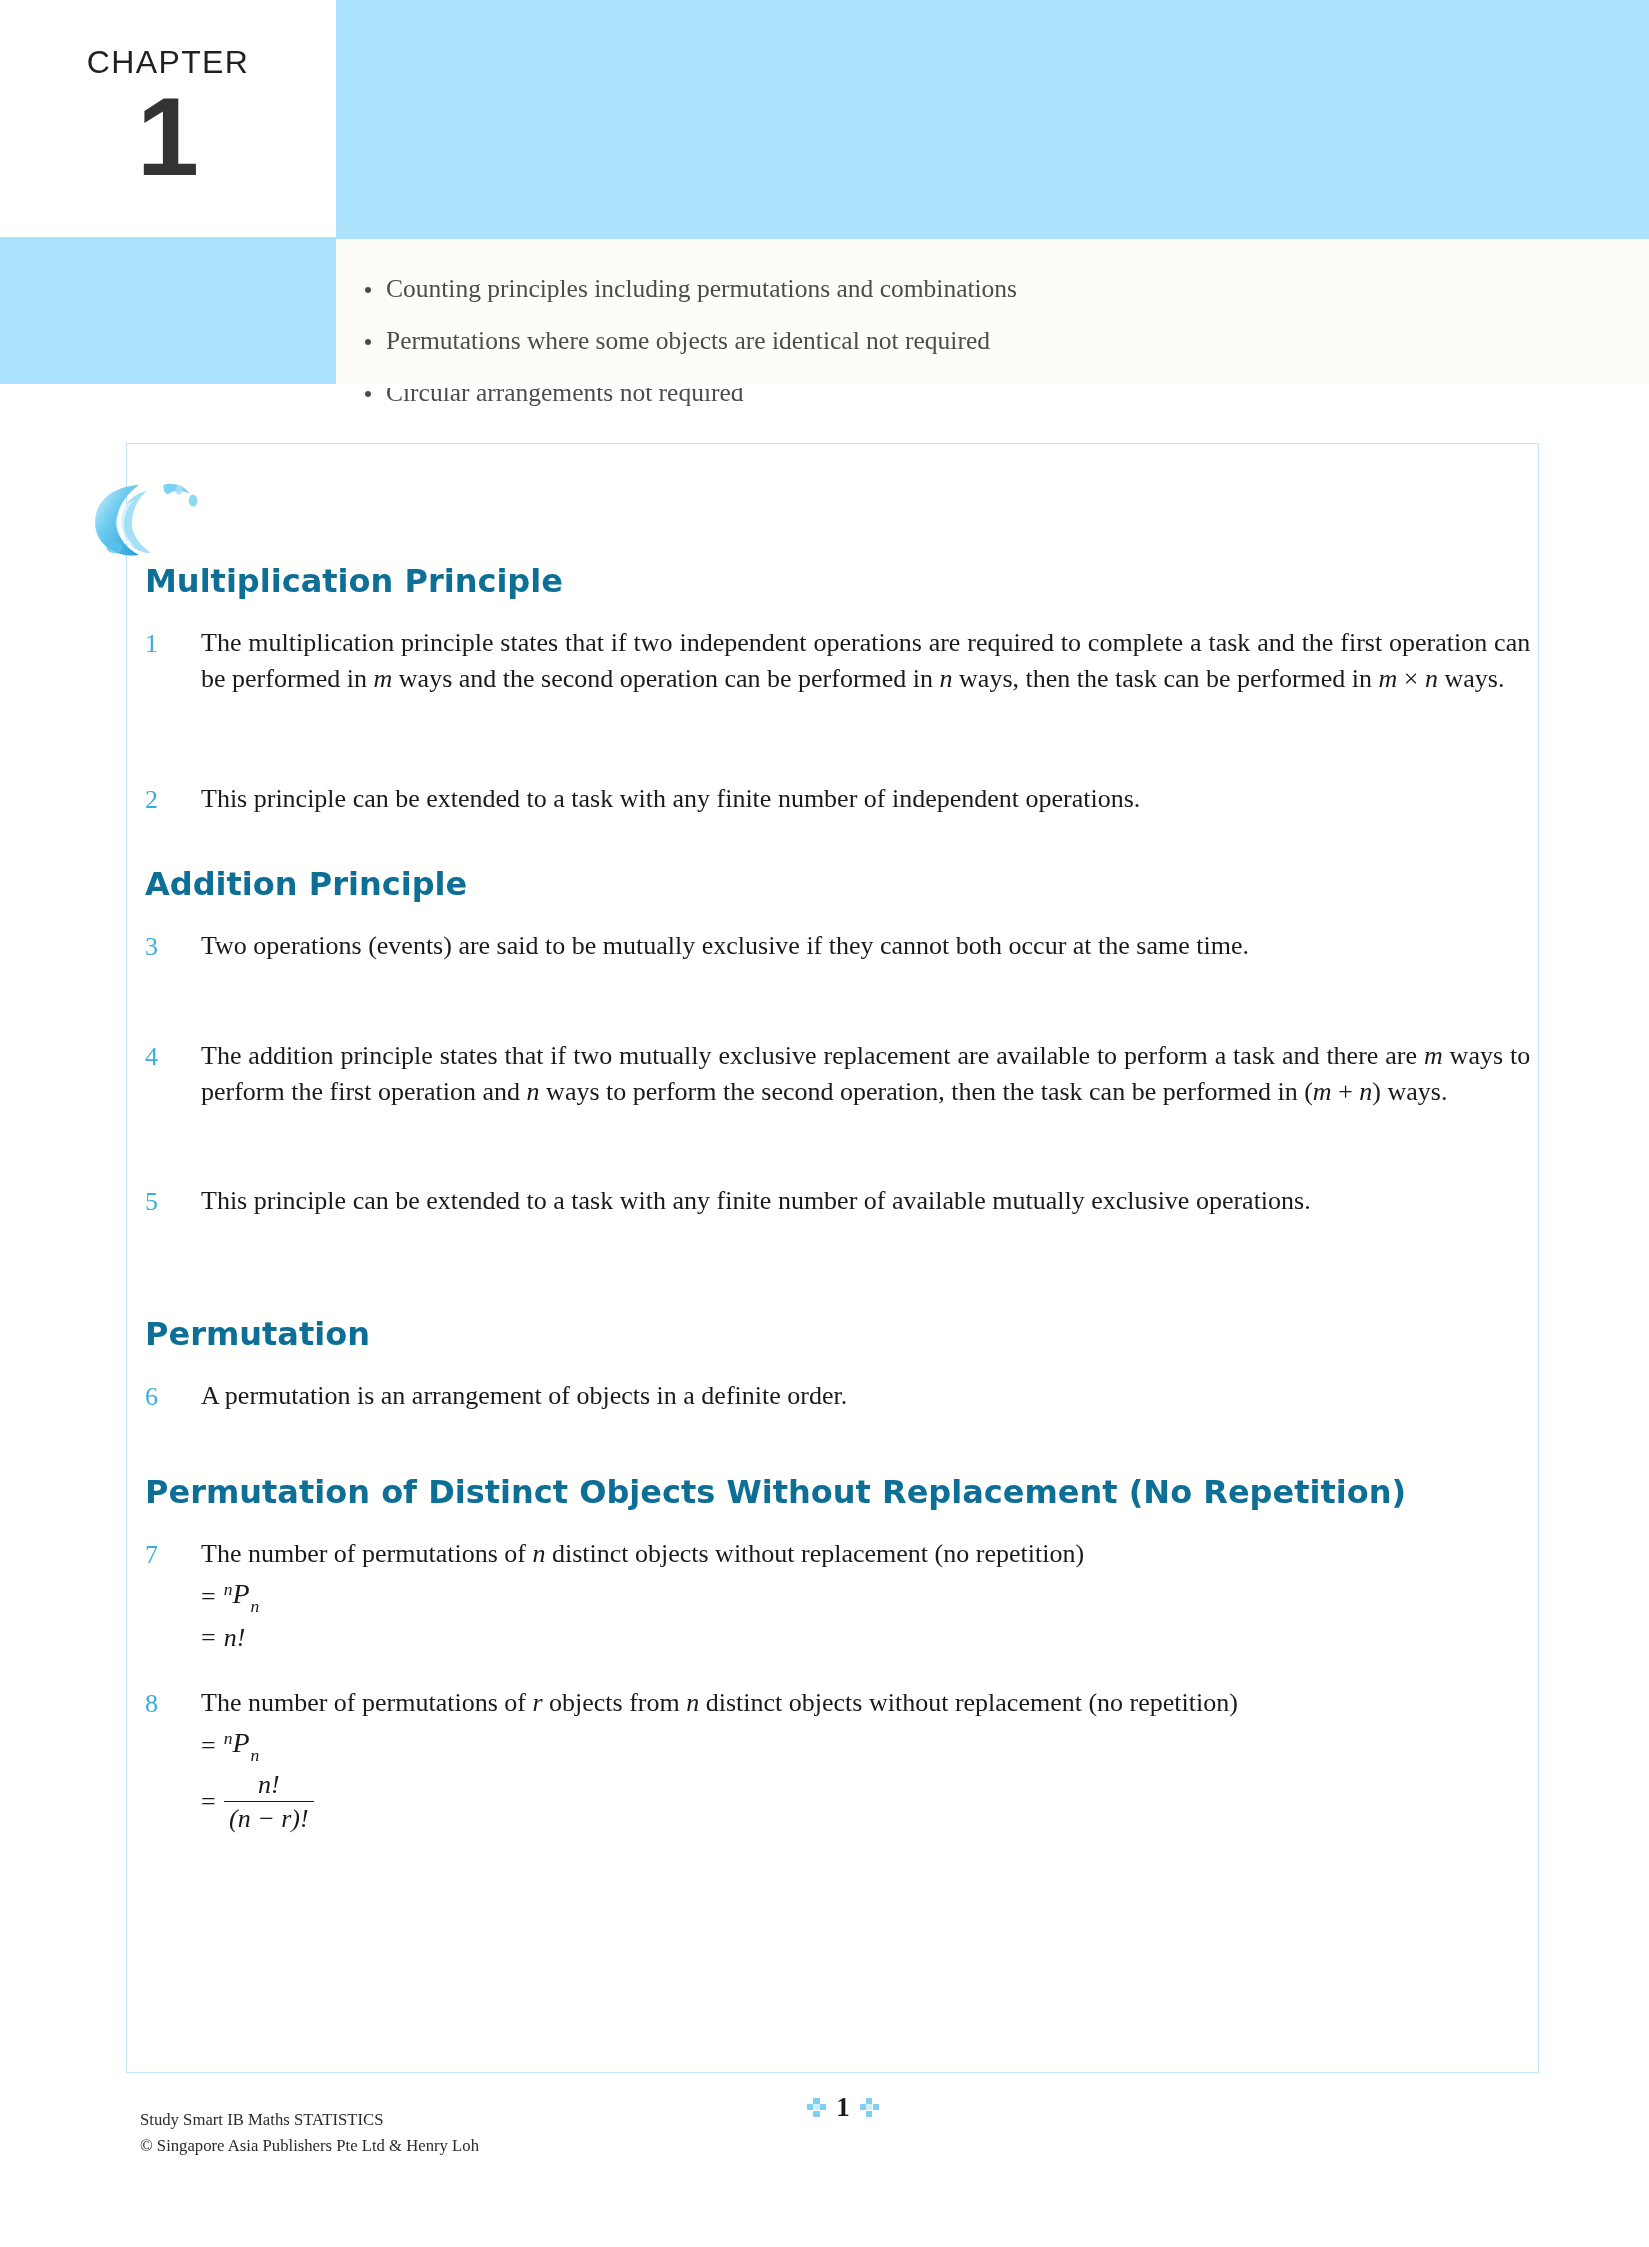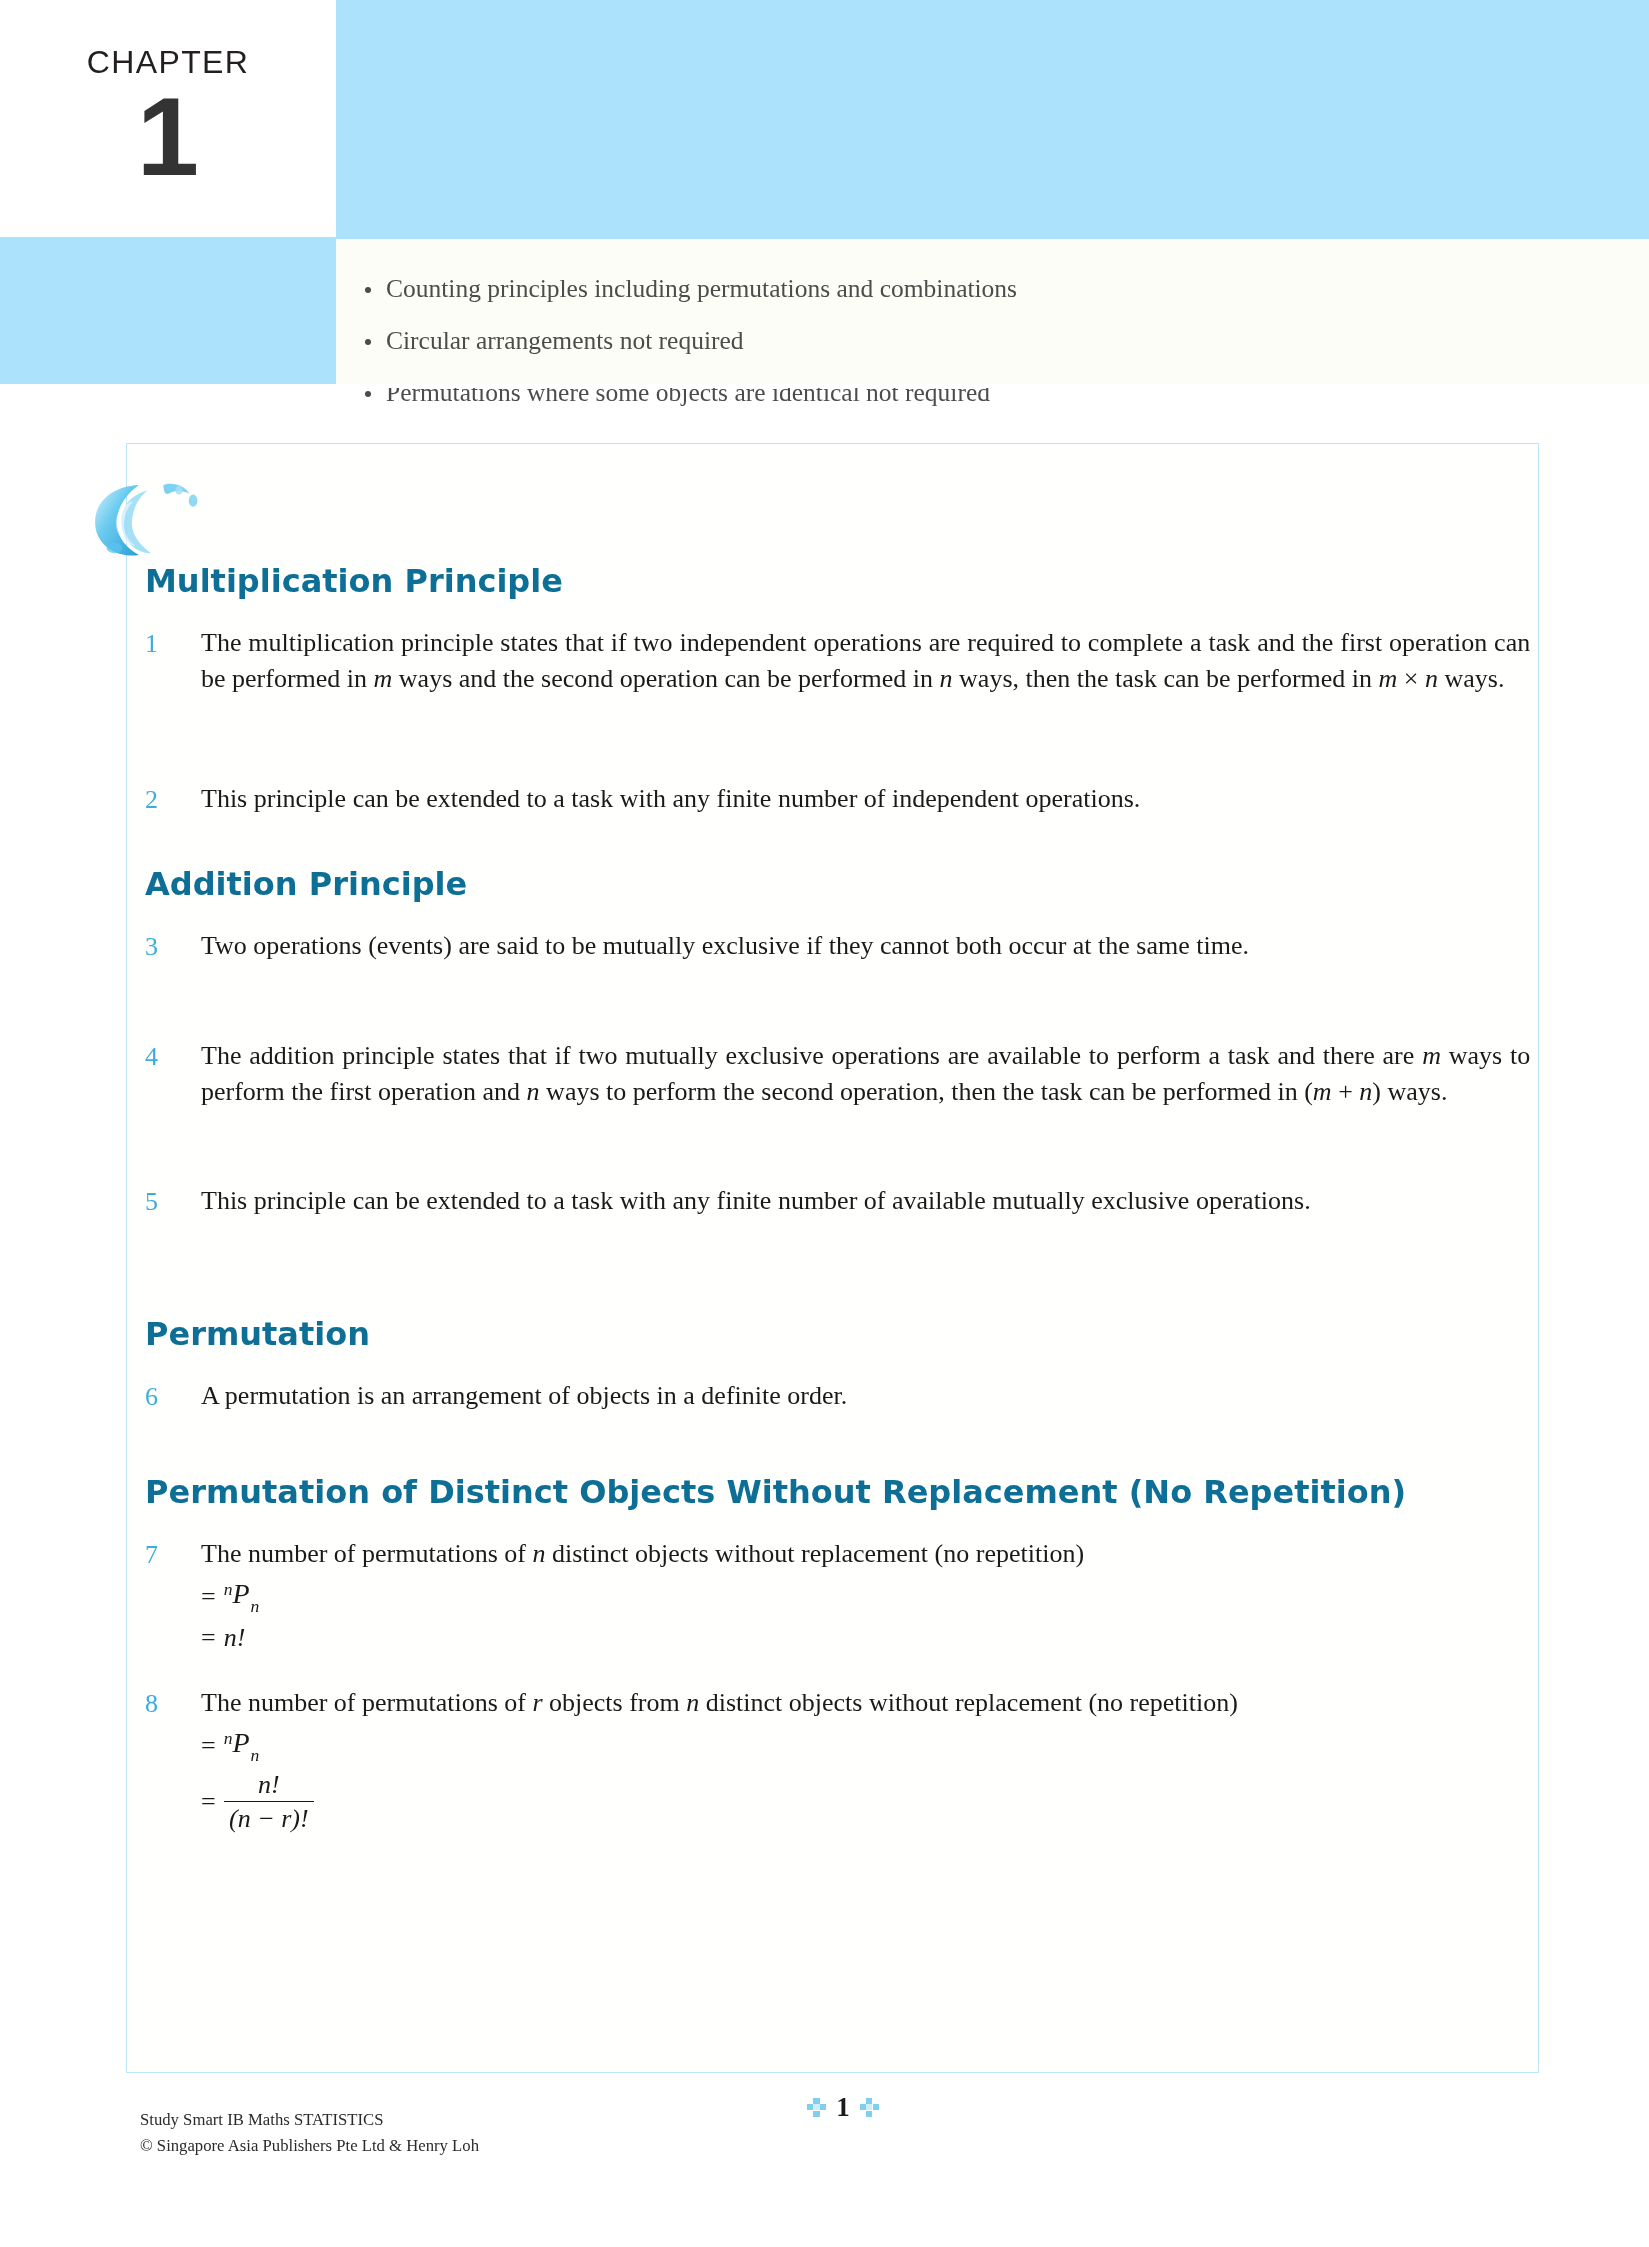--- a/index.html
+++ b/index.html
@@ -337,22 +337,22 @@
     <div class="chapter-word">CHAPTER</div>
     <div class="chapter-num">1</div>
   </div>
 </div>
 
 <div class="header-left-strip"></div>
 
 <div class="bullets-panel">
   <ul>
     <li>Counting principles including permutations and combinations</li>
+    <li>Permutations where some objects are identical not required</li>
     <li>Circular arrangements not required</li>
-    <li>Permutations where some objects are identical not required</li>
   </ul>
 </div>
 <div class="header-bottom-rule"></div>
 
 <div class="content-box"></div>
 
 <div class="banner-wrap">
   <svg class="splash-icon" viewBox="0 0 170 95">
     <defs>
       <linearGradient id="wg" x1="0" y1="0" x2="1" y2="1">
@@ -385,21 +385,21 @@
 
 <div class="section-head h-add">Addition Principle</div>
 
 <div class="item it3">
   <div class="item-num">3</div>
   <div class="item-body">Two operations (events) are said to be mutually exclusive if they cannot both occur at the same time.</div>
 </div>
 
 <div class="item it4">
   <div class="item-num">4</div>
-  <div class="item-body"><span>The addition principle states that if two mutually exclusive operations are available to perform a task and there are </span><i>m</i><span> ways to perform the first operation and </span><i>n</i><span> ways to perform the second operation, then the task can be performed in (</span><i>m</i><span> + </span><i>n</i><span>) ways.</span></div>
+  <div class="item-body"><span>The addition principle states that if two mutually exclusive replacement are available to perform a task and there are </span><i>m</i><span> ways to perform the first operation and </span><i>n</i><span> ways to perform the second operation, then the task can be performed in (</span><i>m</i><span> + </span><i>n</i><span>) ways.</span></div>
 </div>
 
 <div class="item it5">
   <div class="item-num">5</div>
   <div class="item-body">This principle can be extended to a task with any finite number of available mutually exclusive operations.</div>
 </div>
 
 <div class="section-head h-perm">Permutation</div>
 
 <div class="item it6">

